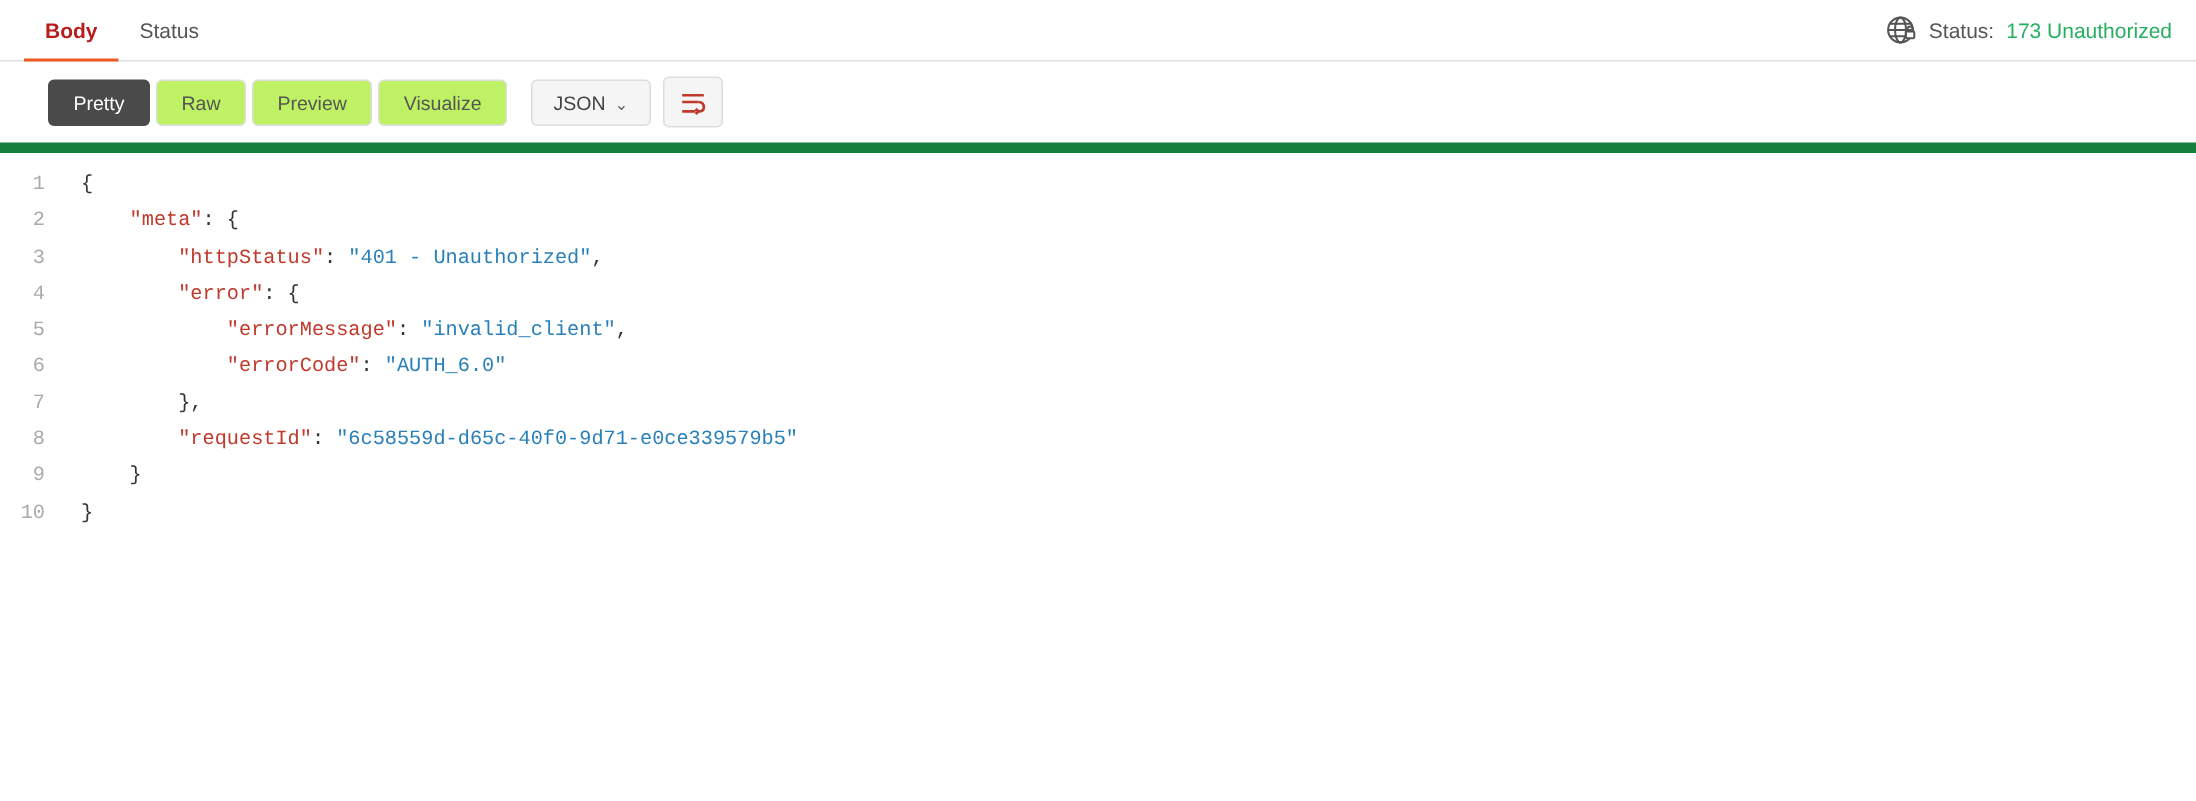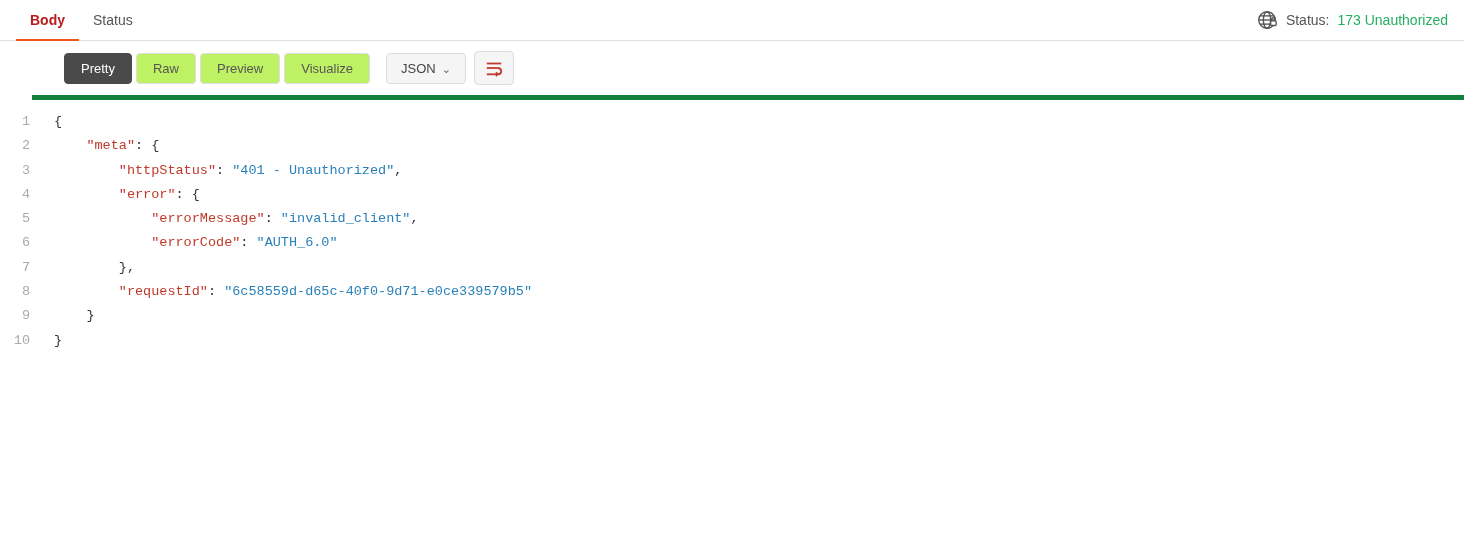--- a/index.html
+++ b/index.html
@@ -63,22 +63,21 @@
       width: 22px;
       height: 22px;
     }
 
     
     .sub-toolbar {
       display: flex;
       align-items: center;
       padding: 10px 32px;
       gap: 4px;
-      border-bottom: 5px solid #15803d;
-      margin-left: 32px;
+      border-bottom: 7px solid #15803d;
     }
     .view-btn {
       padding: 7px 16px;
       border: 1px solid #ddd;
       background: #bef264;
       border-radius: 4px;
       cursor: pointer;
       font-size: 13px;
       color: #555;
       font-family: inherit;

